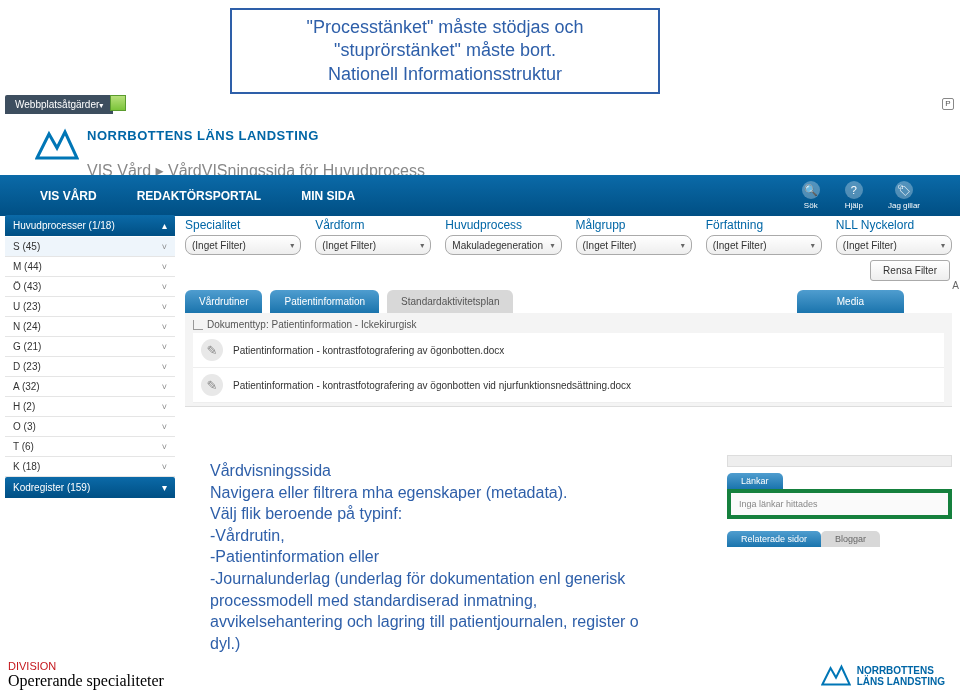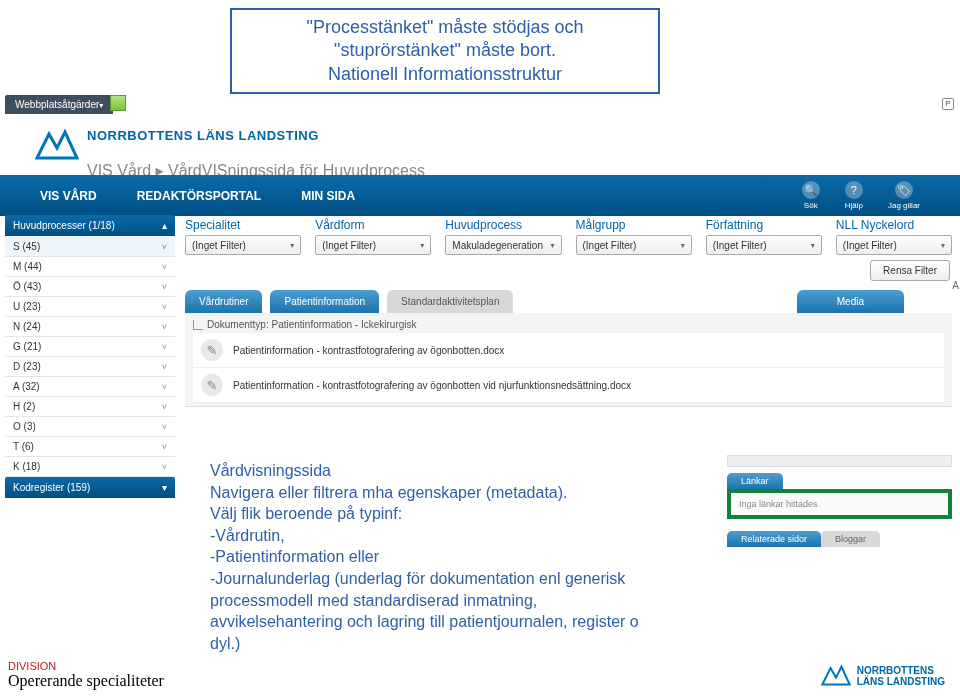--- a/index.html
+++ b/index.html
@@ -14,21 +14,21 @@
 .brand .txt{color:#0066a6;font-weight:bold;font-size:13px;letter-spacing:.5px}
 .brand .sub{color:#888;font-size:16px;margin-top:18px}
 .topnav{position:absolute;left:0;top:175px;right:0;height:41px;background:linear-gradient(#0b6aa8,#004f84);display:flex;align-items:center;color:#fff;font-size:12px;padding:0 40px}
 .topnav .item{margin-right:40px;font-weight:bold;cursor:pointer}
 .topnav .right{margin-left:auto;display:flex;gap:25px;align-items:center}
 .topnav .ricon{display:flex;flex-direction:column;align-items:center;font-size:8px;gap:2px}
 .topnav .ricon .circ{width:18px;height:18px;border-radius:50%;background:rgba(255,255,255,.3);display:flex;align-items:center;justify-content:center;font-size:11px}
 .filters{position:absolute;left:185px;right:8px;top:218px;display:flex;gap:14px;flex-wrap:wrap}
 .fcol{display:flex;flex-direction:column;gap:3px;flex:1;min-width:105px}
 .fcol label{color:#0066a6;font-size:12px}
-.fsel{border:1px solid #aaa;border-radius:2px;height:20px;display:flex;align-items:center;justify-content:space-between;padding:0 6px;background:linear-gradient(#fff,#eee);font-size:10px;cursor:pointer}
+.fsel{border:1px solid #aaa;border-radius:8px;height:20px;display:flex;align-items:center;justify-content:space-between;padding:0 6px;background:linear-gradient(#fff,#eee);font-size:10px;cursor:pointer}
 .fsel::after{content:"▾";color:#666;font-size:8px;margin-left:4px}
 .clearbtn{position:absolute;right:10px;top:260px;border:1px solid #aaa;border-radius:3px;padding:4px 12px;background:linear-gradient(#fff,#eee);font-size:10px;cursor:pointer}
 .sidebar{position:absolute;left:5px;top:215px;width:170px}
 .shead{background:linear-gradient(#0b6aa8,#004f84);color:#fff;font-size:10px;padding:5px 8px;border-radius:2px 2px 0 0;margin-bottom:1px}
 .srow{background:#fff;border-bottom:1px solid #e5e5e5;padding:4px 8px;font-size:10px;display:flex;justify-content:space-between;align-items:center;cursor:pointer}
 .srow .ch{color:#888;font-size:9px}
 .srow.active{background:#eef5fb}
 .centerarea{position:absolute;left:185px;top:290px;right:8px}
 .tabs{display:flex;align-items:flex-end;gap:0;position:relative}
 .tab{padding:6px 14px;font-size:10px;border-radius:6px 6px 0 0;background:#d8d8d8;color:#555;cursor:pointer;margin-right:8px}

